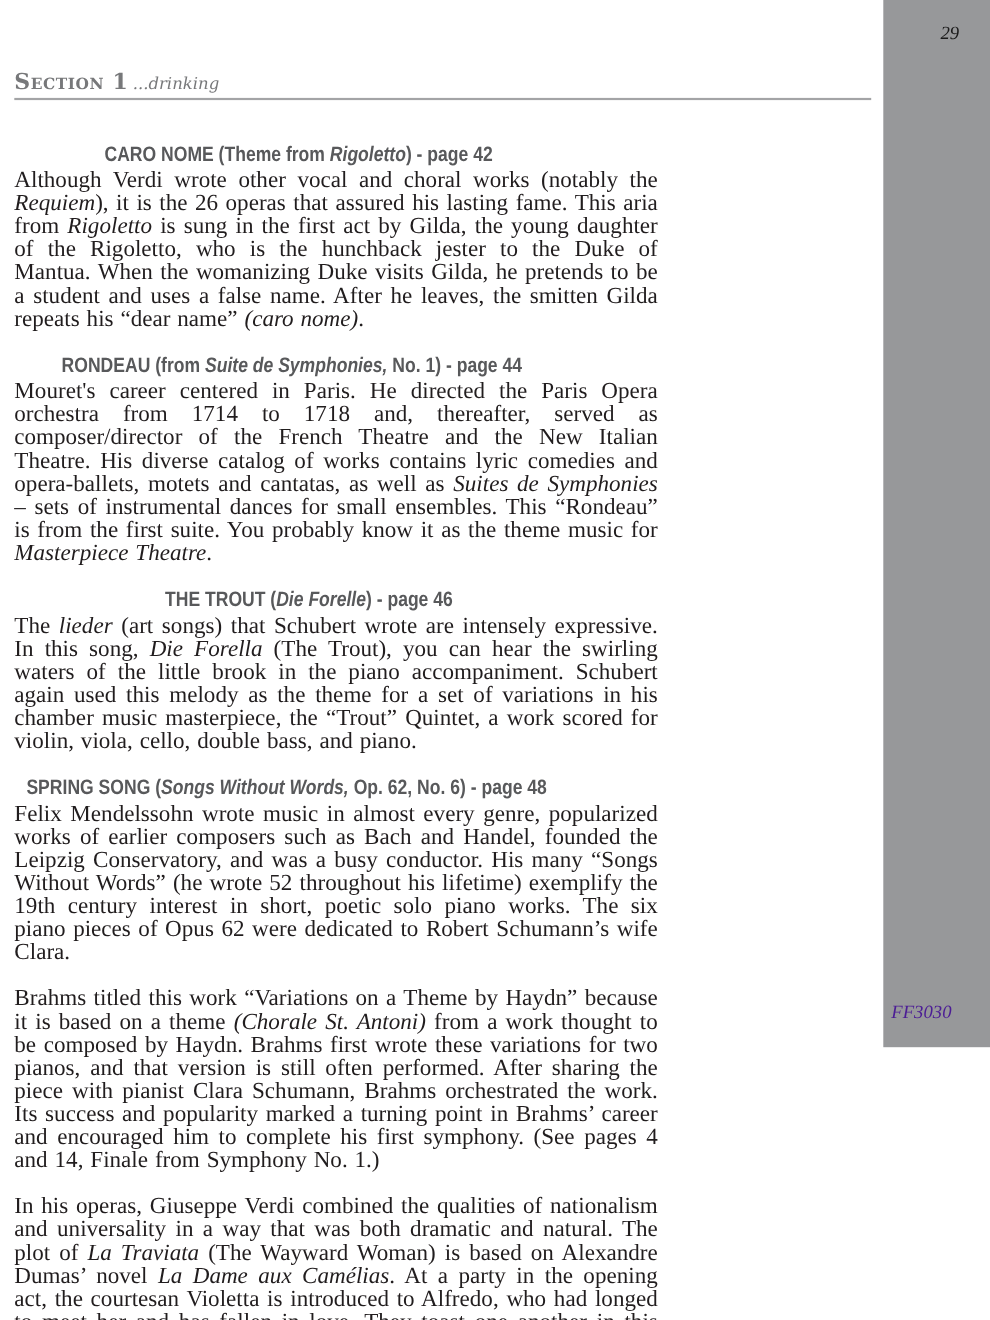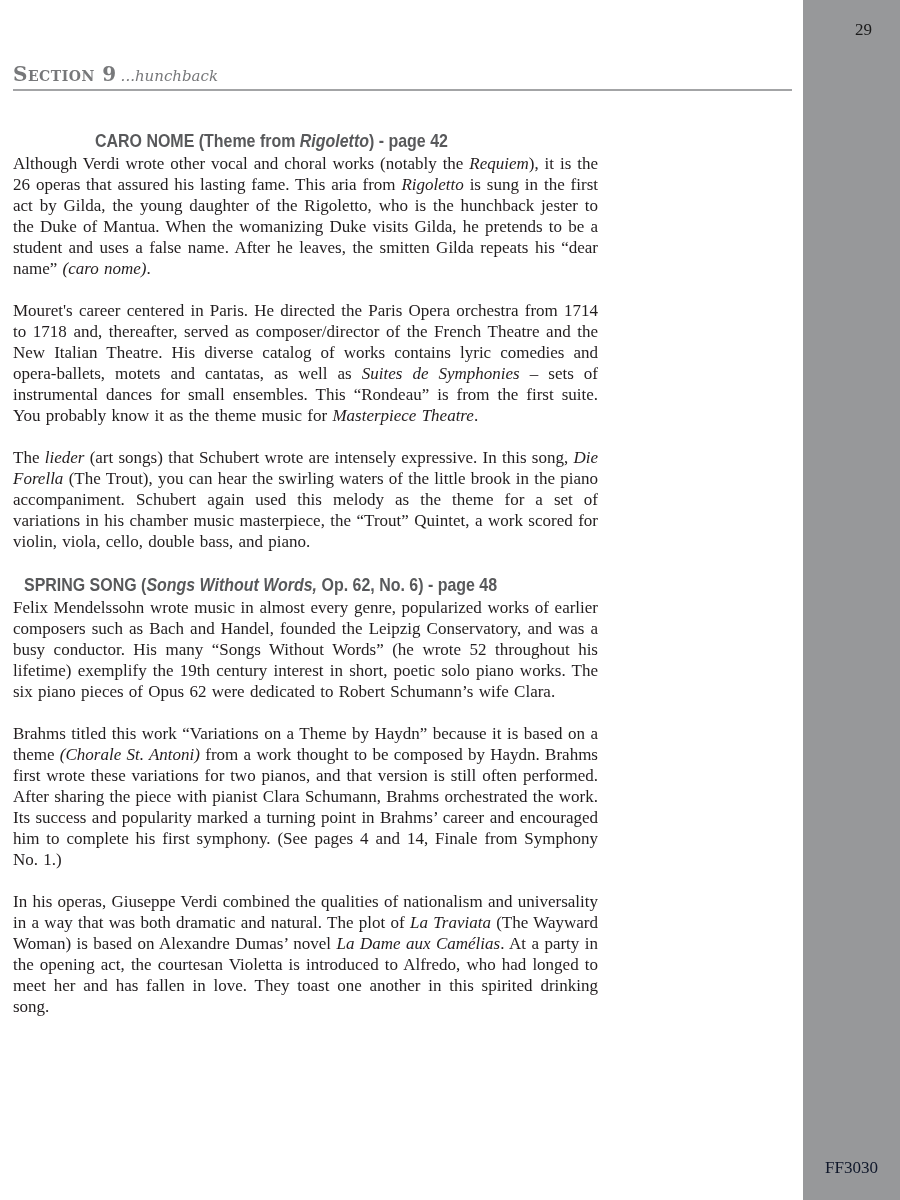--- a/index.html
+++ b/index.html
@@ -12,30 +12,31 @@
   *{margin:0;padding:0;box-sizing:border-box;}
   html,body{width:900px;height:1200px;}
   body{
     position:relative;
     background:#ffffff;
     font-family:"Liberation Serif", serif;
     overflow:hidden;
   }
   .sidebar{
     position:absolute;top:0;right:0;
-    width:97px;height:1200px;
+    width:97px;height:952px;
     background:var(--sidebar);
+    font-style:italic;
   }
   .page-number{
     position:absolute;top:20px;right:28px;
     font-size:17px;color:#1b1b1b;
   }
   .plate-code{
-    position:absolute;bottom:22px;right:22px;
-    font-size:17px;color:#0f172a;
+    position:absolute;bottom:22px;right:35px;
+    font-size:17px;color:#4c1d95;
   }
   .section-header{
     position:absolute;left:13px;top:62px;
     width:779px;
     border-bottom:2px solid var(--rule);
     padding-bottom:3px;
     color:var(--header-gray);
     white-space:nowrap;
   }
   .section-title{
@@ -69,50 +70,52 @@
     transform-origin:0 50%;
     font-family:"Liberation Sans", sans-serif;
     font-weight:bold;
     font-size:19px;
     letter-spacing:0px;
     color:var(--heading);
     white-space:nowrap;
   }
   .entry-body{
     margin-top:3px;
-    font-size:17px;
+    font-size:21px;
     line-height:21px;
     color:var(--body);
     text-align:justify;
     word-spacing:1px;
   }
   .it{font-style:italic;}
 </style>
 </head>
 <body>
 
 <div class="sidebar">
   <div class="page-number">29</div>
   <div class="plate-code">FF3030</div>
 </div>
 
 <div class="section-header">
-  <span class="section-title">Section 9</span><span class="section-suffix">...hunchback</span>
+  <span class="section-title">Section 1</span><span class="section-suffix">...drinking</span>
 </div>
 
 <div class="content">
   <div id="entries">
       <section class="entry">
         <h2 class="entry-heading"><span class="hwrap"><span>CARO NOME (Theme from </span><span class="it">Rigoletto</span><span>) - page 42</span></span></h2>
         <p class="entry-body"><span>Although Verdi wrote other vocal and choral works (notably the </span><span class="it">Requiem</span><span>), it is the 26 operas that assured his lasting fame. This aria from </span><span class="it">Rigoletto</span><span> is sung in the first act by Gilda, the young daughter of the Rigoletto, who is the hunchback jester to the Duke of Mantua. When the womanizing Duke visits Gilda, he pretends to be a student and uses a false name. After he leaves, the smitten Gilda repeats his “dear name” </span><span class="it">(caro nome)</span><span>.</span></p>
       </section>
       <section class="entry">
+        <h2 class="entry-heading"><span class="hwrap"><span>RONDEAU (from </span><span class="it">Suite de Symphonies,</span><span> No. 1) - page 44</span></span></h2>
         <p class="entry-body"><span>Mouret's career centered in Paris. He directed the Paris Opera orchestra from 1714 to 1718 and, thereafter, served as composer/director of the French Theatre and the New Italian Theatre. His diverse catalog of works contains lyric comedies and opera-ballets, motets and cantatas, as well as </span><span class="it">Suites de Symphonies</span><span> – sets of instrumental dances for small ensembles. This “Rondeau” is from the first suite. You probably know it as the theme music for </span><span class="it">Masterpiece Theatre</span><span>.</span></p>
       </section>
       <section class="entry">
+        <h2 class="entry-heading"><span class="hwrap"><span>THE TROUT (</span><span class="it">Die Forelle</span><span>) - page 46</span></span></h2>
         <p class="entry-body"><span>The </span><span class="it">lieder</span><span> (art songs) that Schubert wrote are intensely expressive. In this song, </span><span class="it">Die Forella</span><span> (The Trout), you can hear the swirling waters of the little brook in the piano accompaniment. Schubert again used this melody as the theme for a set of variations in his chamber music masterpiece, the “Trout” Quintet, a work scored for violin, viola, cello, double bass, and piano.</span></p>
       </section>
       <section class="entry">
         <h2 class="entry-heading"><span class="hwrap"><span>SPRING SONG (</span><span class="it">Songs Without Words,</span><span> Op. 62, No. 6) - page 48</span></span></h2>
         <p class="entry-body"><span>Felix Mendelssohn wrote music in almost every genre, popularized works of earlier composers such as Bach and Handel, founded the Leipzig Conservatory, and was a busy conductor. His many “Songs Without Words” (he wrote 52 throughout his lifetime) exemplify the 19th century interest in short, poetic solo piano works. The six piano pieces of Opus 62 were dedicated to Robert Schumann’s wife Clara.</span></p>
       </section>
       <section class="entry">
         <p class="entry-body"><span>Brahms titled this work “Variations on a Theme by Haydn” because it is based on a theme </span><span class="it">(Chorale St. Antoni)</span><span> from a work thought to be composed by Haydn. Brahms first wrote these variations for two pianos, and that version is still often performed. After sharing the piece with pianist Clara Schumann, Brahms orchestrated the work. Its success and popularity marked a turning point in Brahms’ career and encouraged him to complete his first symphony. (See pages 4 and 14, Finale from Symphony No. 1.)</span></p>
       </section>
       <section class="entry">

